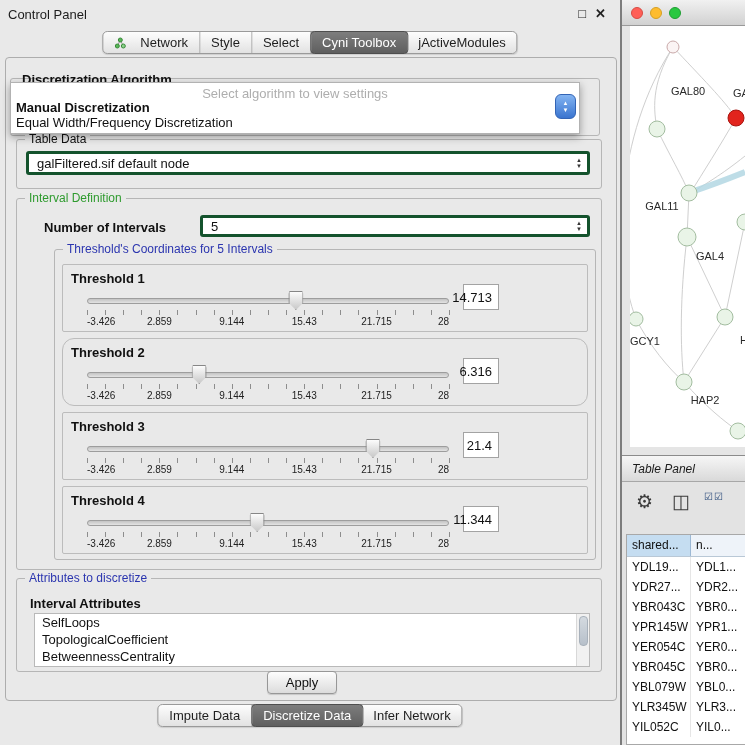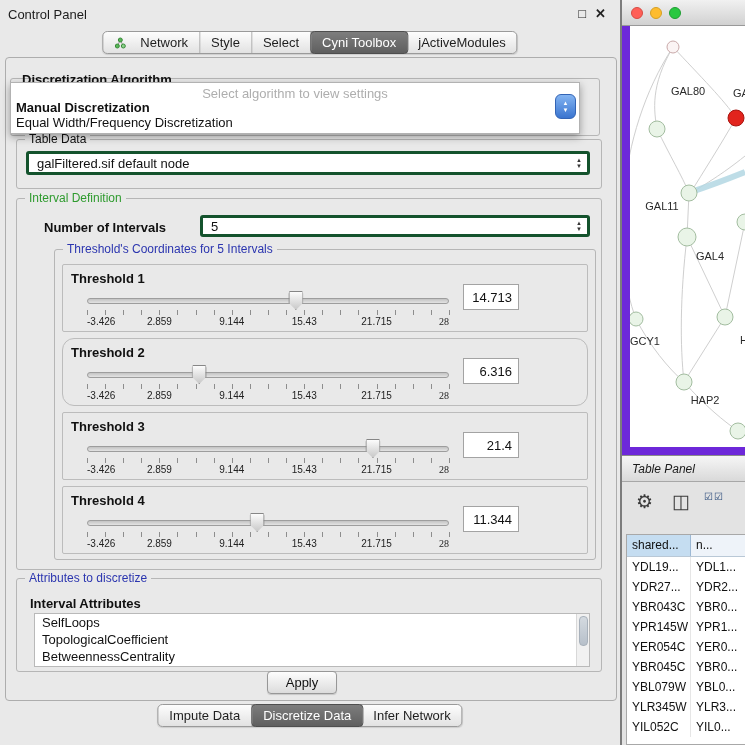--- a/index.html
+++ b/index.html
@@ -61,39 +61,39 @@
          clip-path:polygon(8% 0,92% 0,100% 14%,100% 60%,50% 100%,0 60%,0 14%);}
   .ticks{position:absolute;left:24px;top:45px;width:363px;height:5px;
          background-image:repeating-linear-gradient(to right,#8d8d8d 0,#8d8d8d 1px,transparent 1px,transparent 18.1px);}
   .scale{position:absolute;left:24px;top:51px;width:362px;height:11px;font-size:10px;color:#222;}
   .scale span{position:absolute;top:0;white-space:nowrap;}
   .s0{left:0;}
   .s1{left:20%;transform:translateX(-50%);}
   .s2{left:40%;transform:translateX(-50%);}
   .s3{left:60%;transform:translateX(-50%);}
   .s4{left:80%;transform:translateX(-50%);}
-  .s5{left:100%;transform:translateX(-100%);font-family:Liberation Serif, serif;}
-  .val-field{position:absolute;left:400px;top:19px;width:56px;height:26px;background:#fff;border:1px solid #a3a3a3;
+  .s5{left:100%;transform:translateX(-100%);}
+  .val-field{position:absolute;left:400px;top:19px;width:36px;height:26px;background:#fff;border:1px solid #a3a3a3;
              font-size:13px;color:#111;display:flex;align-items:center;justify-content:flex-end;
              padding-right:6px;box-sizing:border-box;}
 
   .numattr-label{position:absolute;left:30px;top:596px;font-size:13px;font-weight:bold;color:#111;}
   .attr-list{position:absolute;left:34px;top:613px;width:554px;height:52px;background:#fff;border:1px solid #b9b9b9;
              overflow:hidden;font-size:13px;color:#111;}
   .attr-item{padding:1px 0 1px 7px;line-height:15px;white-space:nowrap;}
   .attr-scroll{position:absolute;right:0;top:0;bottom:0;width:12px;background:#f1f1f1;border-left:1px solid #d8d8d8;}
   .attr-scroll-thumb{position:absolute;left:2px;top:2px;width:7px;height:28px;border-radius:4px;
                      background:linear-gradient(#d4dae0,#b7c0ca);border:1px solid #a8b1bb;}
 
   .apply-btn{position:absolute;left:267px;top:671px;width:68px;height:21px;border:1px solid #979797;border-radius:4px;
              background:linear-gradient(#fdfdfd,#dcdcdc);font-size:13px;color:#111;display:flex;align-items:center;
              justify-content:center;box-shadow:0 1px 1px rgba(0,0,0,.15);}
 
   
-  .net-window{position:absolute;left:622px;top:0;width:123px;height:455px;background:#6d28d9;}
+  .net-window{position:absolute;left:622px;top:0;width:123px;height:455px;background:#e5e5e5;}
   .net-titlebar{position:absolute;left:0;top:0;right:0;height:26px;background:linear-gradient(#f1f1f1,#d1d1d1);
                 border-bottom:1px solid #999;display:flex;align-items:center;padding-left:9px;gap:7px;box-sizing:border-box;}
   .light{width:12px;height:12px;border-radius:50%;box-sizing:border-box;}
   .light.red{background:#ff5f57;border:1px solid #d84b43;}
   .light.yellow{background:#febc2e;border:1px solid #d5a023;}
   .light.green{background:#28c840;border:1px solid #1f9e33;}
   .net-canvas{position:absolute;left:8px;top:26px;width:115px;height:421px;background:#fff;overflow:hidden;}
   .net-canvas text{font-family:"Liberation Sans",sans-serif;font-size:11px;fill:#2a2a2a;}
 
   

